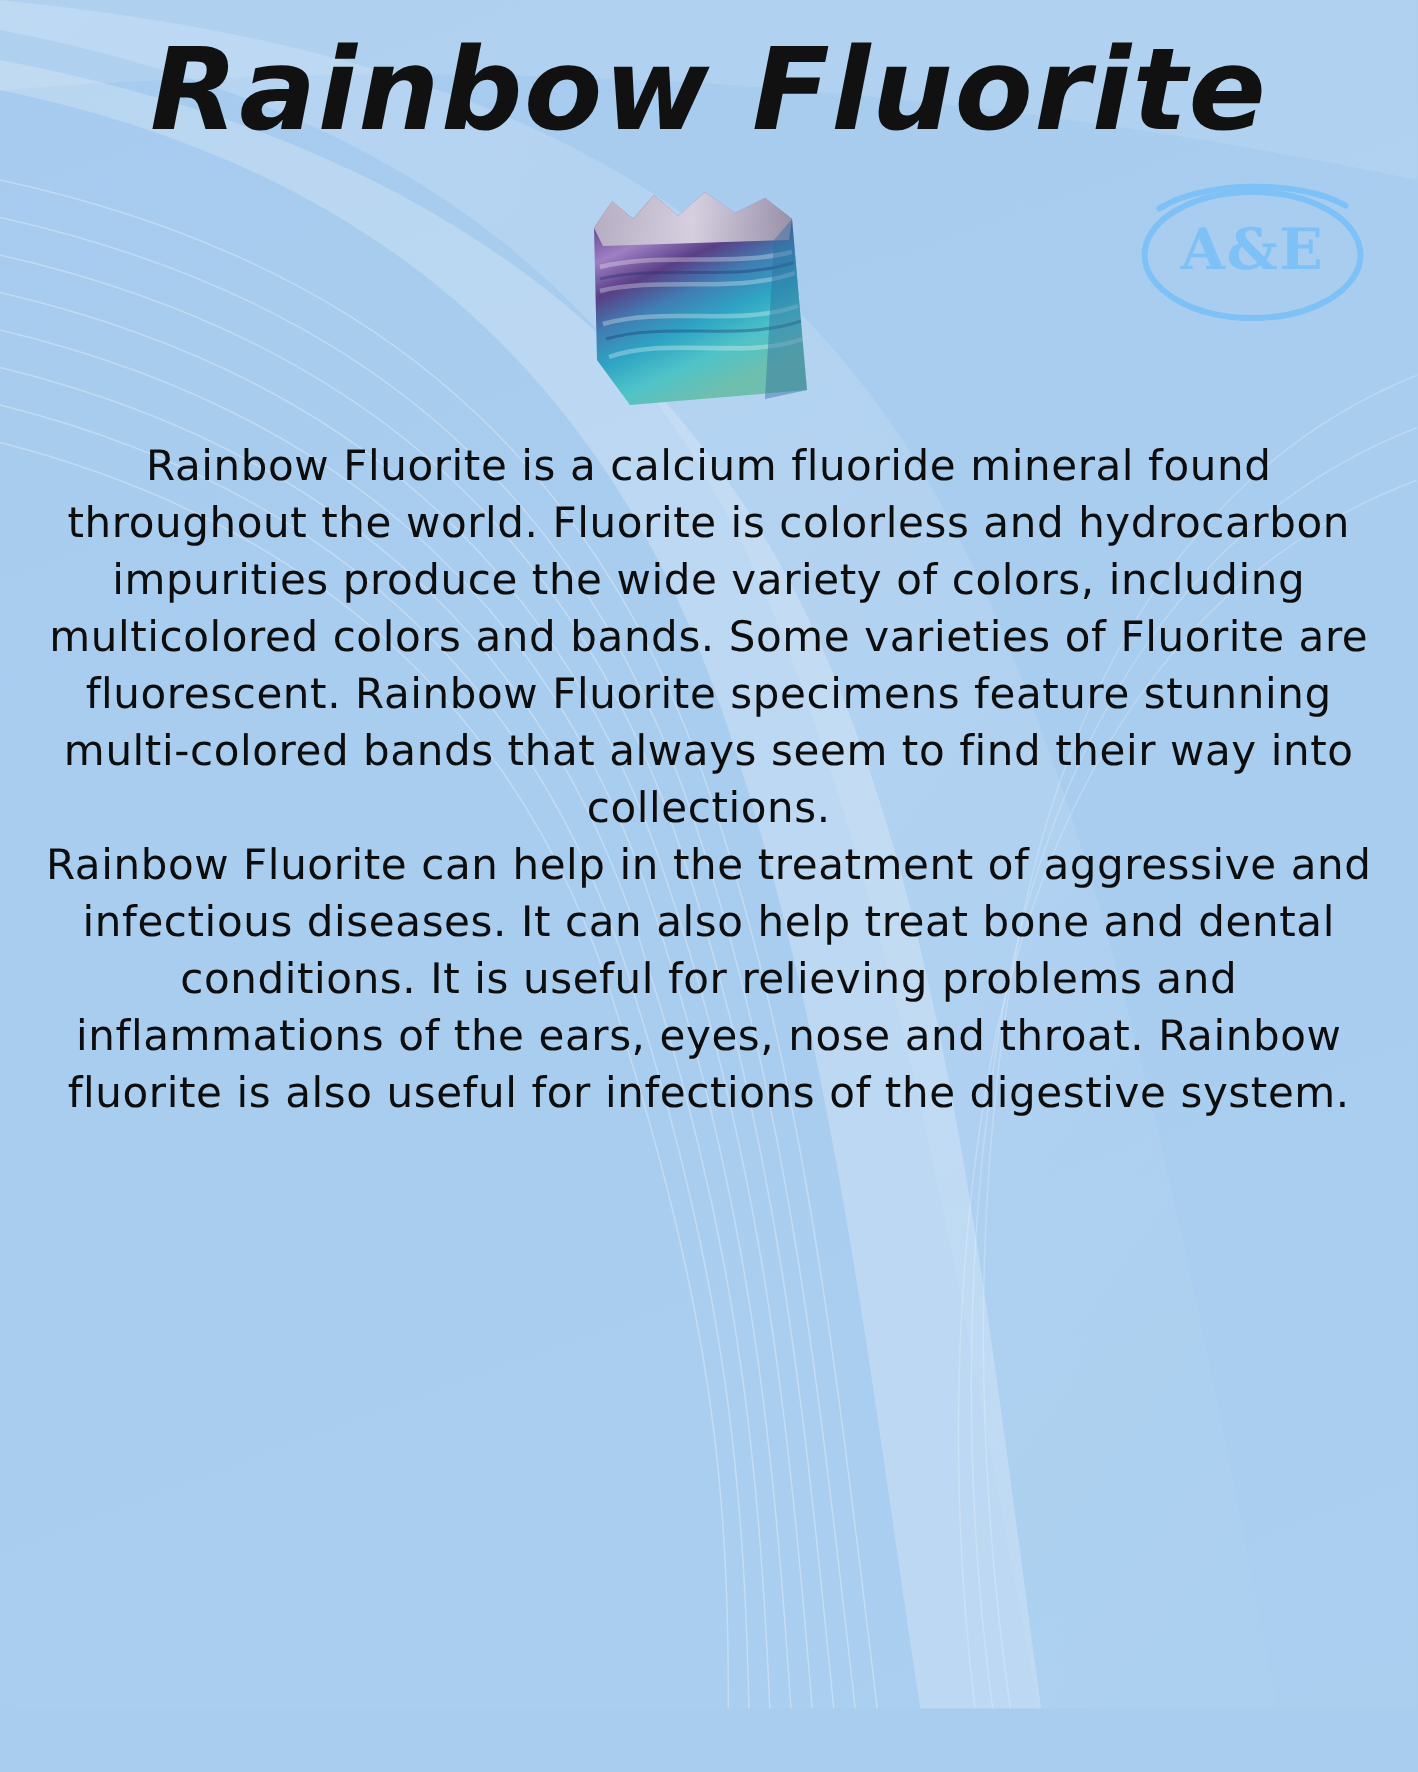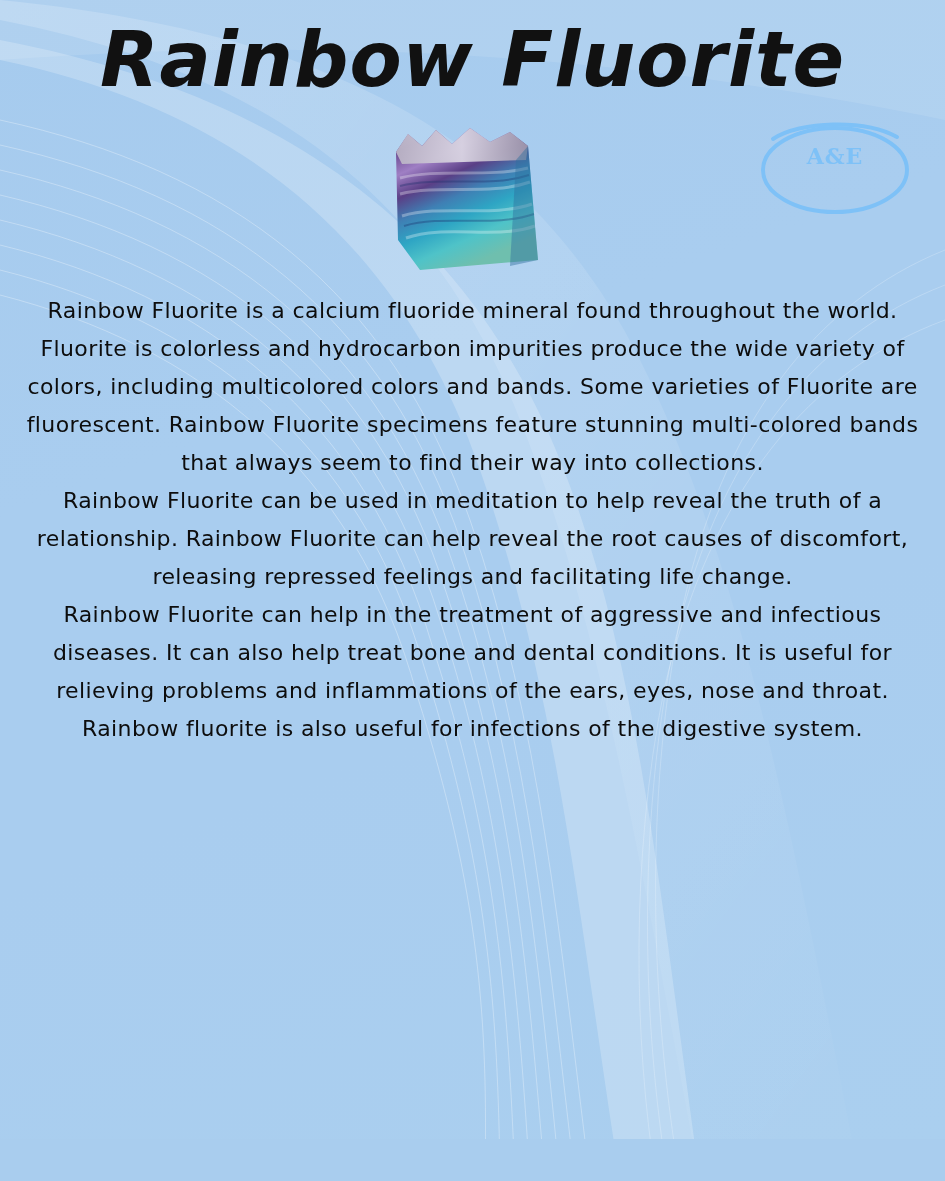--- a/index.html
+++ b/index.html
@@ -51,39 +51,39 @@
     height: 105px;
   }
   .logo-text {
     position: absolute;
     left: 0;
     top: 28px;
     width: 160px;
     text-align: center;
     font-family: "DejaVu Serif", serif;
     font-weight: bold;
-    font-size: 22px;
+    font-size: 38px;
     color: #7ec1f7;
     letter-spacing: 1px;
   }
   .stone {
     position: absolute;
     left: 378px;
     top: 120px;
     width: 190px;
     height: 155px;
   }
   .body-text {
     position: absolute;
     top: 292px;
     left: 14px;
     width: 917px;
     text-align: center;
     color: #0d0d0d;
-    font-size: 22px;
+    font-size: 28px;
     line-height: 38px;
     letter-spacing: 0.4px;
     font-family: "DejaVu Sans", sans-serif;
   }
   .body-text p {
     margin: 0;
   }
 </style>
 </head>
 <body>
@@ -157,17 +157,16 @@
       <g fill="none" stroke="#1b2f6b" stroke-opacity="0.35" stroke-width="2">
         <path d="M22,66 C62,56 112,68 151,55"></path>
         <path d="M26,106 C66,94 116,108 156,94"></path>
       </g>
       <path d="M150,26 L160,140 L132,146 L138,40 Z" fill="#2f6f9e" opacity="0.45"></path>
     </svg>
   </div>
 
   <div class="body-text">
     <p>Rainbow Fluorite is a calcium fluoride mineral found throughout the world. Fluorite is colorless and hydrocarbon impurities produce the wide variety of colors, including multicolored colors and bands. Some varieties of Fluorite are fluorescent. Rainbow Fluorite specimens feature stunning multi-colored bands that always seem to find their way into collections.</p>
-    <p>Rainbow Fluorite can be used in meditation to help reveal the truth of a relationship. Rainbow Fluorite can help reveal the root causes of discomfort, releasing repressed feelings and facilitating life change.</p>
     <p>Rainbow Fluorite can help in the treatment of aggressive and infectious diseases. It can also help treat bone and dental conditions. It is useful for relieving problems and inflammations of the ears, eyes, nose and throat. Rainbow fluorite is also useful for infections of the digestive system.</p>
   </div>
 
 </div>
 
 </body></html>

